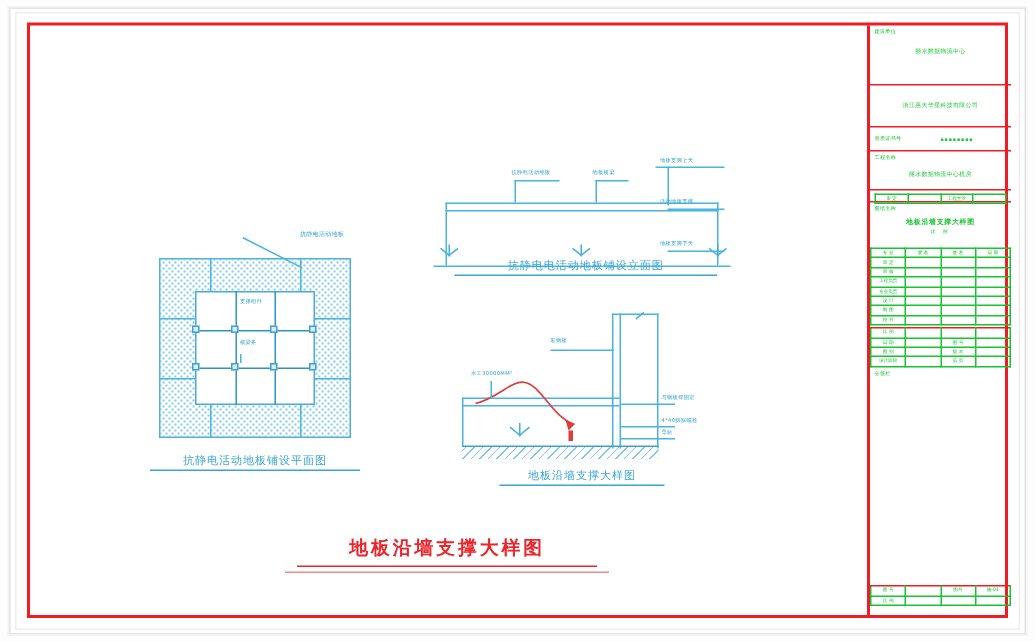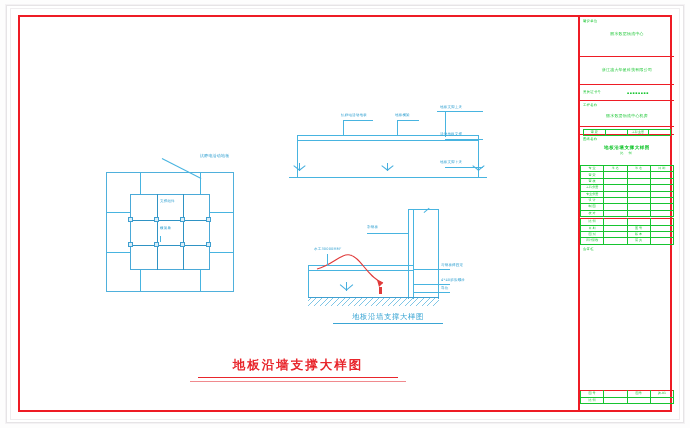--- a/index.html
+++ b/index.html
@@ -162,20 +162,21 @@
         <div class="node" style="left:106px;top:65px;"></div>
         <div class="node" style="left:106px;top:90px;"></div>
 
         <div class="ln" style="left:62px;top:6px;width:44px;height:0.8px;transform:rotate(27deg);transform-origin:left center;"></div>
         <div class="lbl" style="left:100px;top:1px;font-size:4px;">抗静电活动地板</div>
 
         <div class="lbl" style="left:60px;top:47px;">支撑组件</div>
         <div class="lbl" style="left:60px;top:74px;">横梁条</div>
         <div class="ln" style="left:60px;top:84px;width:0.8px;height:6px;"></div>
 
+        <div class="cap" style="left:0px;top:150px;width:140px;">抗静电活动地板铺设平面图</div>
       </div>
 
       <div class="cad" style="left:265px;top:70px;width:215px;height:105px;">
 
         <div class="ln" style="left:12px;top:48px;width:182px;height:1.2px;"></div>
         <div class="ln" style="left:12px;top:53px;width:182px;height:1.2px;"></div>
 
         <div class="ln" style="left:4px;top:90px;width:198px;height:1.2px;"></div>
 
         <div class="ln" style="left:12px;top:48px;width:1.2px;height:42px;"></div>
@@ -208,20 +209,21 @@
         <div class="ln" style="left:152px;top:24px;width:46px;height:0.8px;"></div>
         <div class="lbl" style="left:155px;top:18px;">地板支脚上天</div>
         <div class="ln" style="left:160px;top:24px;width:0.8px;height:26px;"></div>
 
         <div class="ln" style="left:160px;top:52px;width:38px;height:0.8px;"></div>
         <div class="lbl" style="left:155px;top:45px;">活动地板支撑</div>
 
         <div class="ln" style="left:160px;top:80px;width:38px;height:0.8px;"></div>
         <div class="lbl" style="left:155px;top:73px;">地板支脚下天</div>
 
+        <div class="cap" style="left:18px;top:85px;width:175px;">抗静电电活动地板铺设立面图</div>
       </div>
 
       <div class="cad" style="left:285px;top:190px;width:175px;height:125px;">
 
         <div class="ln" style="left:103px;top:2px;width:1.3px;height:90px;"></div>
         <div class="ln" style="left:108px;top:2px;width:1.3px;height:90px;"></div>
         <div class="ln" style="left:133px;top:2px;width:1px;height:90px;"></div>
         <div class="ln" style="left:103px;top:2px;width:31px;height:1px;"></div>
 
         <div class="ln" style="left:118px;top:3px;width:7px;height:0.8px;transform:rotate(-40deg);"></div>

